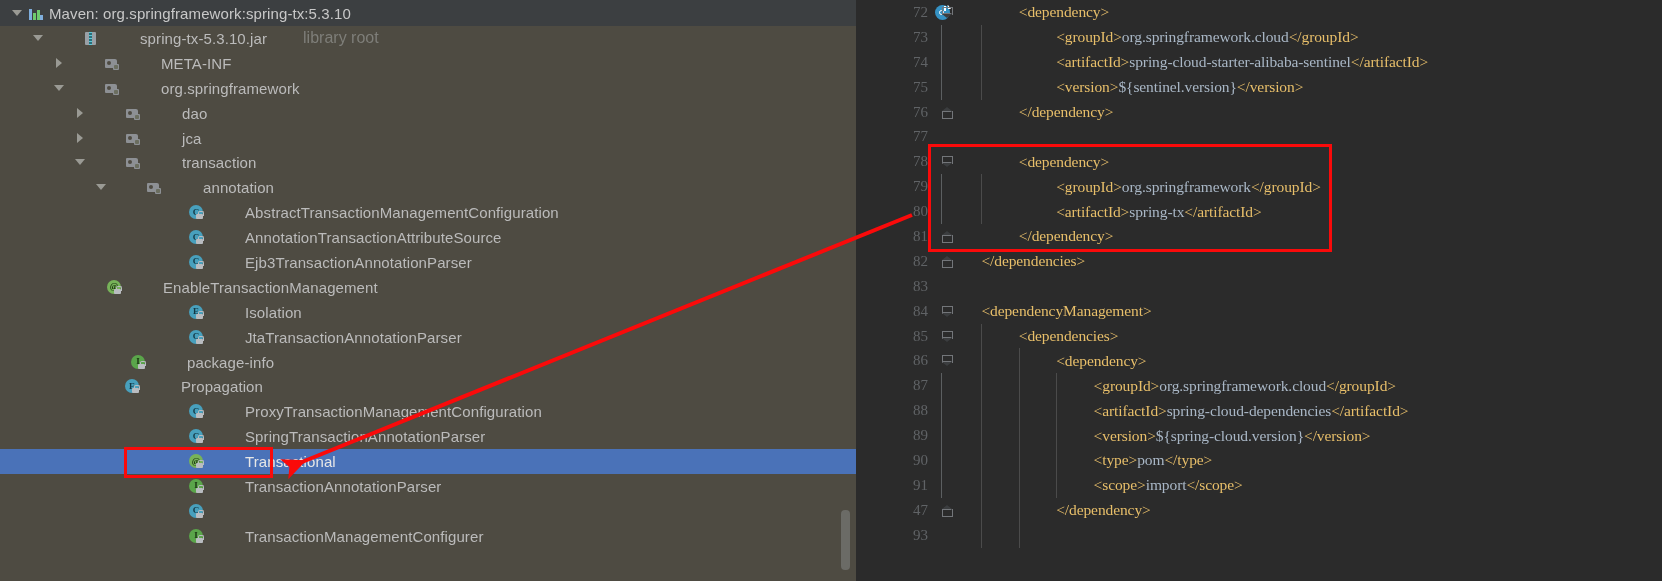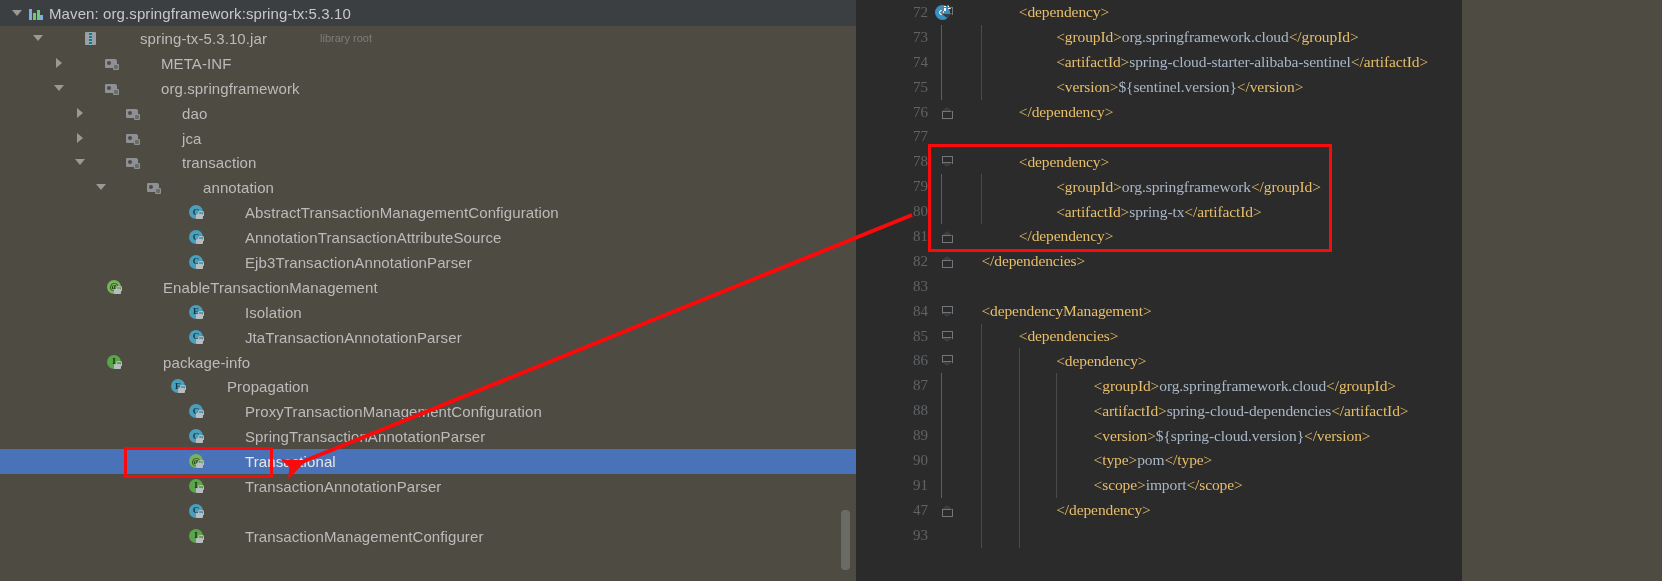--- a/index.html
+++ b/index.html
@@ -1,21 +1,21 @@
 <!DOCTYPE html>
 <html><head>
 <meta charset="utf-8">
 <style>
   html,body{margin:0;padding:0;}
   body{
     width:1662px;height:581px;overflow:hidden;
     background:#4e4b42;
     font-family:"Liberation Sans", sans-serif;
   }
-  #root{position:relative;width:1462px;height:581px;overflow:hidden;}
+  #root{position:relative;width:1662px;height:581px;overflow:hidden;}
 
   
   #tree-panel{
     position:absolute;left:0;top:0;width:856px;height:581px;
     background:#4e4b42;overflow:hidden;
   }
   .tree-header{
     position:absolute;left:0;top:0;width:856px;height:26px;
     background:#3c3f41;
     display:flex;align-items:center;
@@ -101,21 +101,21 @@
     content:"";position:absolute;left:0;bottom:0;width:7px;height:5px;
     background:#b9bcc0;border-radius:1px;
   }
   .ico-badge .lock::after{
     content:"";position:absolute;left:1.5px;top:0;width:4px;height:4px;
     border:1.3px solid #b9bcc0;border-bottom:none;border-radius:2px 2px 0 0;
   }
 
   .lbl{font-size:15px;color:#bbbbbb;letter-spacing:.1px;}
   .row.selected .lbl{color:#e6e6e6;}
-  .sub{font-size:11px;color:#7e7e79;margin-left:18px;}
+  .sub{font-size:16px;color:#7e7e79;margin-left:1px;}
   .tree-header .lbl{font-size:15px;color:#c8c8c8;}
 
   
   #tree-scrollbar{
     position:absolute;right:6px;top:510px;width:9px;height:60px;
     background:#6b6b66;border-radius:4px;
   }
 
   
   #editor{
@@ -307,29 +307,29 @@
           <span class="lbl">Isolation</span>
         </div>
         <div class="row" style="padding-left: 138px;">
           <div class="arrow none"></div>
           <div class="ico ico-badge c">
             <span class="disc">C</span>
             <span class="lock"></span>
           </div>
           <span class="lbl">JtaTransactionAnnotationParser</span>
         </div>
-        <div class="row" style="padding-left: 56px;">
+        <div class="row" style="padding-left: 80px;">
           <div class="arrow none"></div>
           <div class="ico ico-badge i">
             <span class="disc">I</span>
             <span class="lock"></span>
           </div>
           <span class="lbl">package-info</span>
         </div>
-        <div class="row" style="padding-left: 120px;">
+        <div class="row" style="padding-left: 74px;">
           <div class="arrow none"></div>
           <div class="ico ico-badge e">
             <span class="disc">E</span>
             <span class="lock"></span>
           </div>
           <span class="lbl">Propagation</span>
         </div>
         <div class="row" style="padding-left: 138px;">
           <div class="arrow none"></div>
           <div class="ico ico-badge c">

